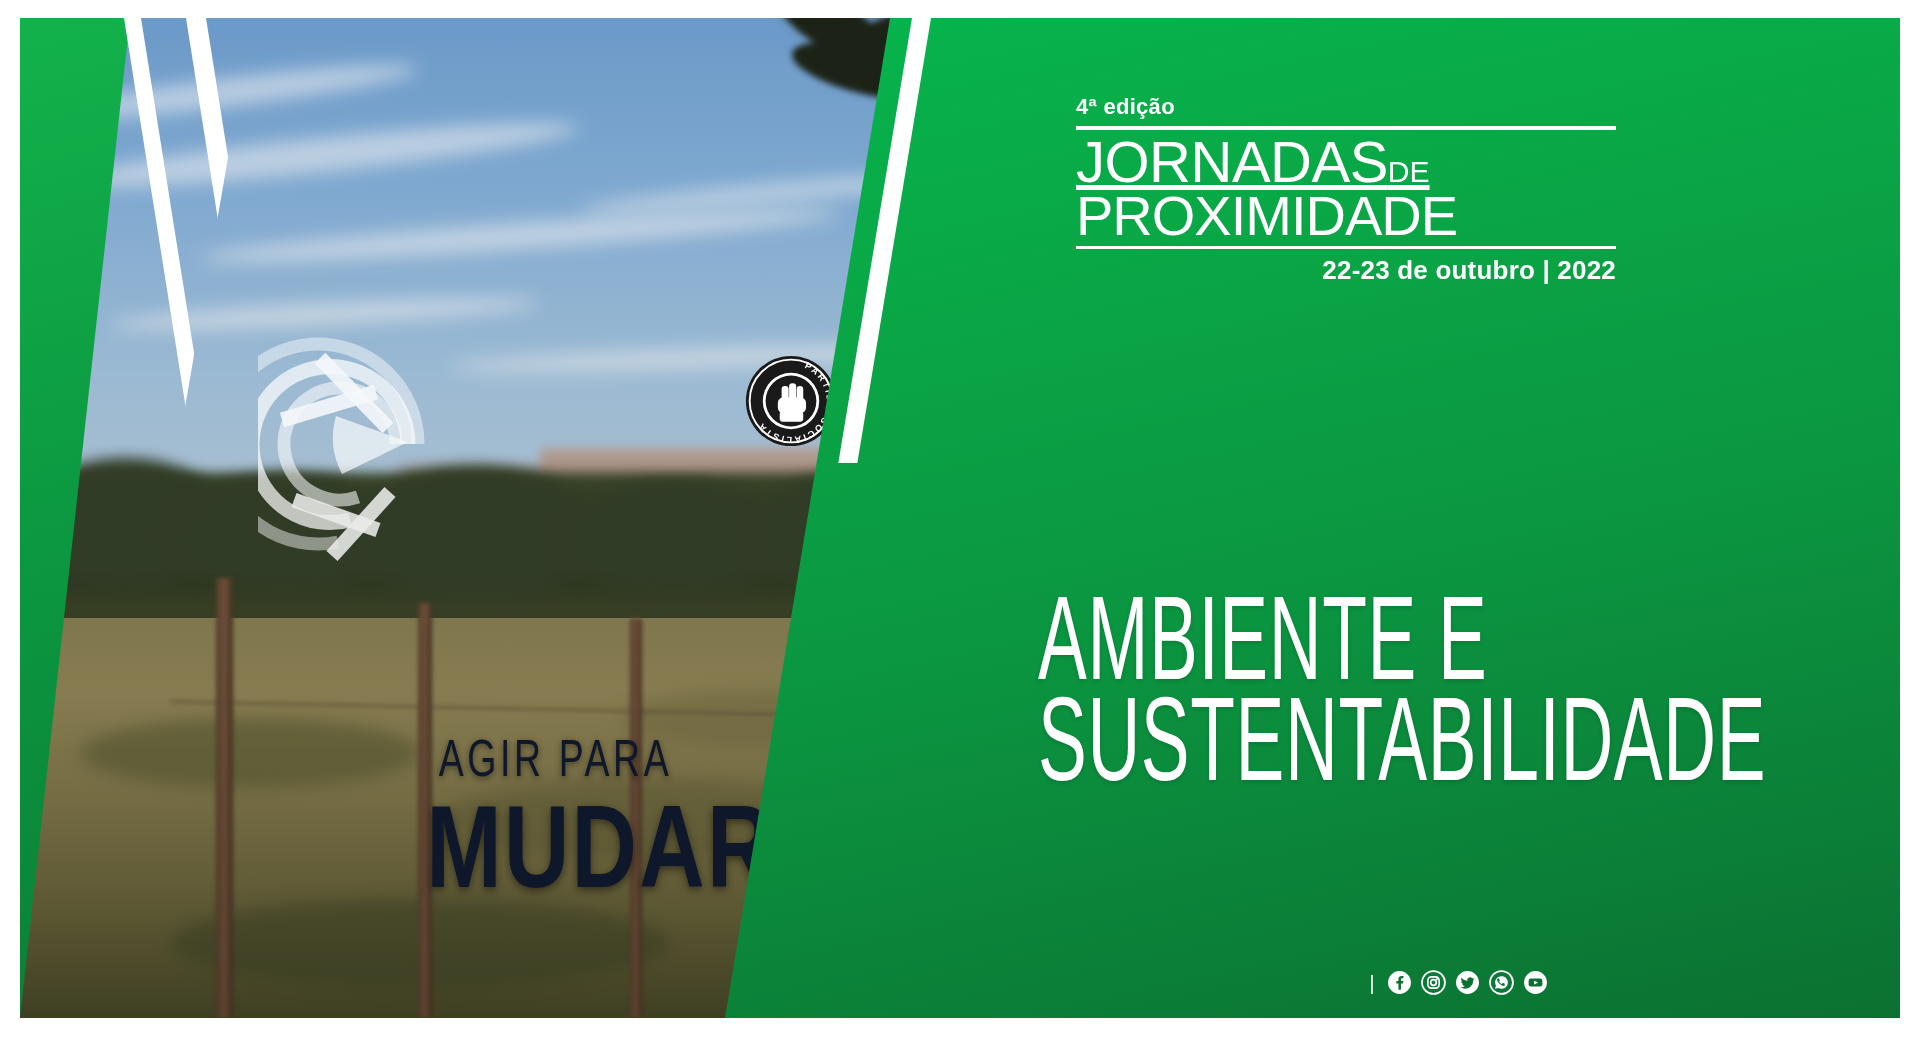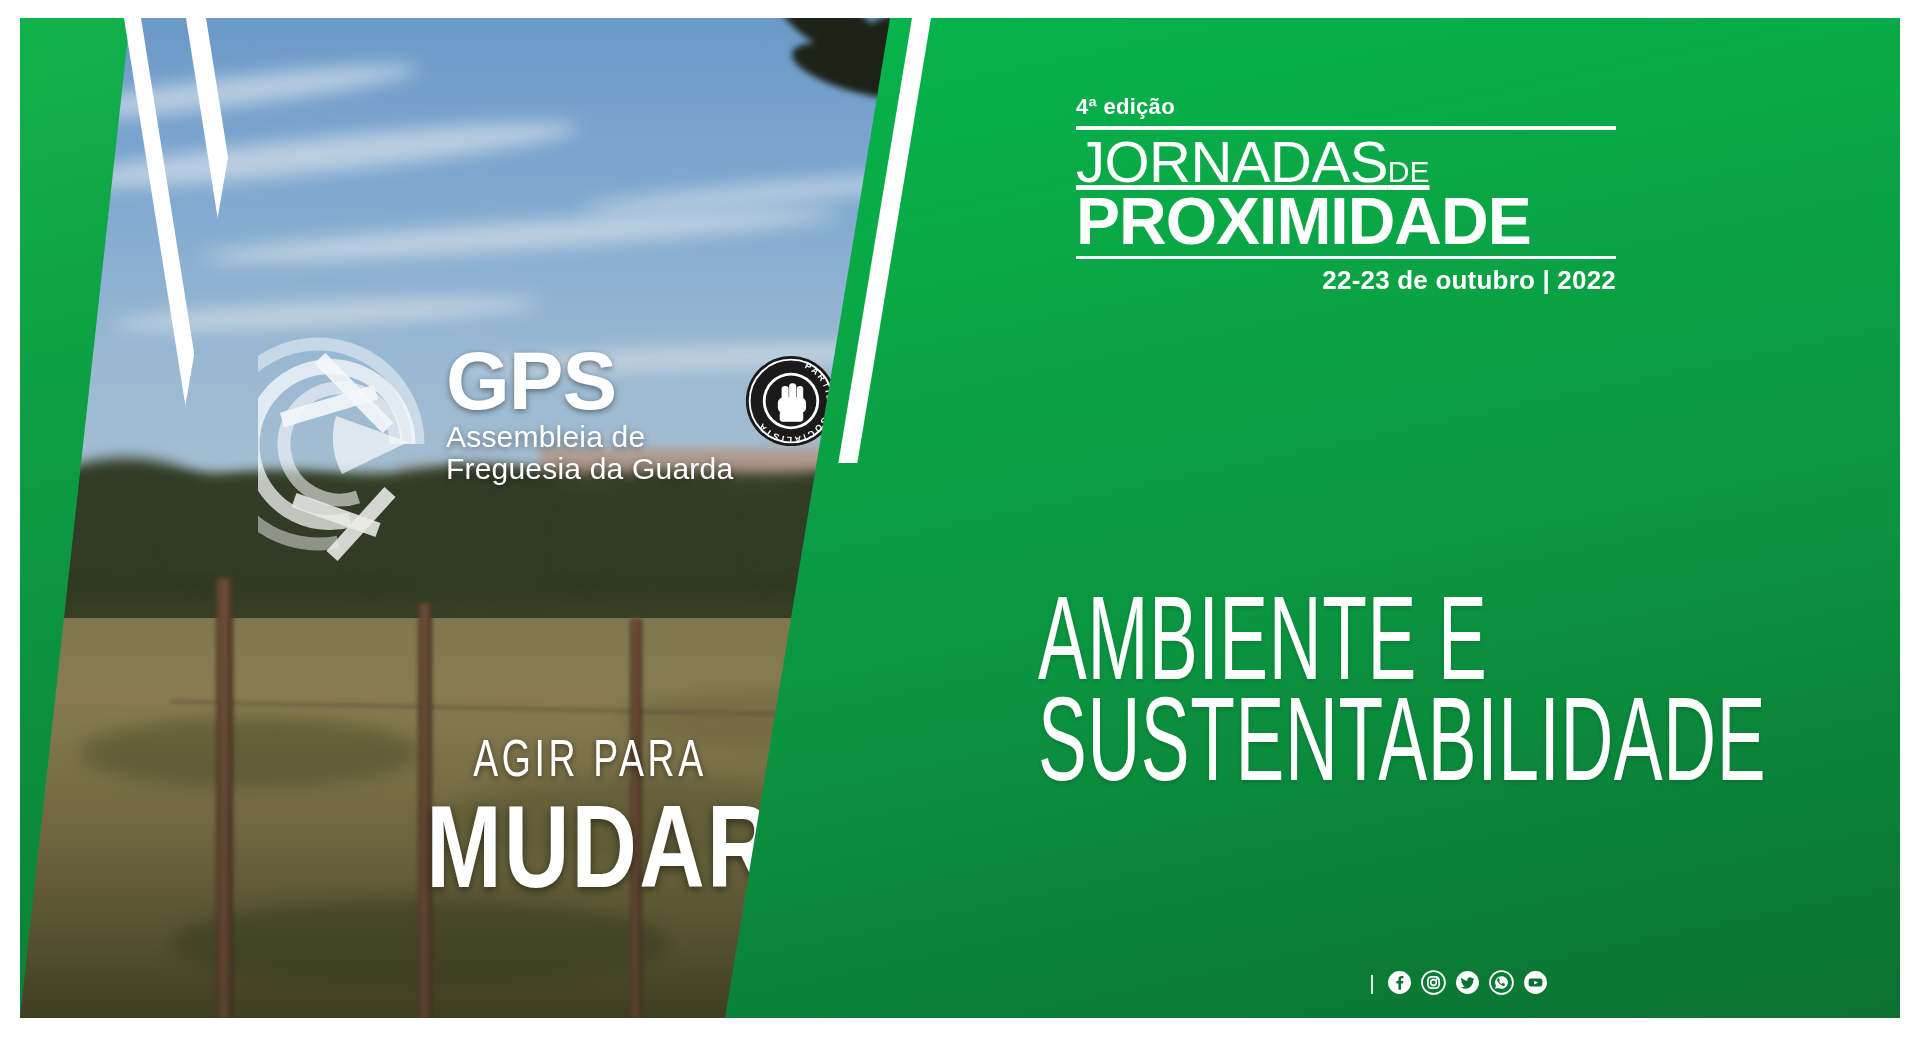--- a/index.html
+++ b/index.html
@@ -70,21 +70,21 @@
 
   
   .logo{position:absolute;left:238px;top:300px;width:600px;height:250px;}
   .logo-mark{position:absolute;left:0;top:6px;width:210px;height:240px;opacity:.9;}
   .logo-text{position:absolute;left:188px;top:28px;color:#ffffff;text-shadow:0 2px 6px rgba(0,0,0,.45);}
   .gps-word{font-size:82px;font-weight:700;letter-spacing:-1px;line-height:.86;}
   .logo-sub{font-size:30px;font-weight:400;line-height:1.08;margin-top:4px;letter-spacing:.2px;}
   .ps-emblem{position:absolute;left:486px;top:36px;width:94px;height:94px;}
 
   
-  .slogan{position:absolute;left:360px;top:710px;width:420px;text-align:center;color:#ffffff;}
+  .slogan{position:absolute;left:360px;top:710px;width:420px;text-align:left;color:#0f172a;}
   .slogan .l1{font-size:52px;font-weight:300;letter-spacing:5px;
     transform:scaleX(.72);transform-origin:center;text-shadow:0 2px 7px rgba(0,0,0,.5);}
   .slogan .l2{font-size:116px;font-weight:700;letter-spacing:3px;margin-top:-8px;
     transform:scaleX(.78);transform-origin:center;text-shadow:0 3px 10px rgba(0,0,0,.5);}
 
   
   .wedge{position:absolute;left:0;top:0;width:300px;height:1000px;
     background:linear-gradient(165deg,#13b24c 0%,#0c9a41 45%,#0a7e36 100%);
     clip-path:polygon(0 0, 110px 0, 0 1000px, 0 1000px);}
   .wedge-stripes{position:absolute;left:0;top:0;width:360px;height:1000px;}
@@ -106,21 +106,21 @@
   .rs2{left:190px;top:0;width:19px;height:1000px;transform:skewX(-9.4deg);transform-origin:top left;}
   .rs3{left:252px;top:0;width:19px;height:445px;transform:skewX(-9.4deg);transform-origin:top left;}
 
   
   .head{position:absolute;left:1022px;top:76px;width:540px;color:#ffffff;margin-left:34px;}
   .edicao{font-size:22px;font-weight:700;letter-spacing:.3px;}
   .rule{height:4px;background:#ffffff;margin:6px 0 4px 0;width:100%;}
   .rule-thin{height:3px;background:#ffffff;margin:4px 0 6px 0;width:100%;}
   .jornadas{font-size:58px;font-weight:400;letter-spacing:-.5px;line-height:.96;white-space:nowrap;text-decoration:underline;}
   .jornadas .de{font-size:30px;font-weight:400;letter-spacing:0;}
-  .proximidade{font-size:66px;font-weight:700;letter-spacing:-1px;line-height:.94;}
+  .proximidade{font-size:56px;font-weight:400;letter-spacing:-1px;line-height:.94;}
   .datas{font-size:26px;font-weight:700;text-align:right;letter-spacing:.2px;}
 
   .debate-block{position:absolute;left:1022px;top:392px;width:540px;color:#ffffff;}
   .debate{font-size:128px;font-weight:700;letter-spacing:20px;line-height:1;
     transform:scaleX(.9);transform-origin:left center;text-shadow:0 2px 6px rgba(0,0,0,.18);}
   .debate-rule{height:9px;background:#ffffff;width:527px;margin-top:14px;}
 
   .topic{position:absolute;left:1018px;top:570px;color:#ffffff;width:860px;}
   .topic-line{font-size:118px;font-weight:300;line-height:.86;letter-spacing:1px;
     transform:scaleX(.62);transform-origin:left center;white-space:nowrap;
@@ -190,27 +190,20 @@
         </g>
         <path d="M150 118 L 78 92 A 78 78 0 0 0 84 150 Z" fill="#ffffff" fill-opacity="0.72"></path>
         <g stroke="#ffffff" stroke-opacity="0.88" stroke-width="15">
           <line x1="24" y1="96" x2="118" y2="68"></line>
           <line x1="62" y1="34" x2="130" y2="104"></line>
           <line x1="36" y1="176" x2="120" y2="206"></line>
           <line x1="74" y1="232" x2="132" y2="168"></line>
         </g>
       </svg>
 
-      <div class="logo-text">
-        <div class="gps-word">GPS</div>
-        <div class="logo-sub">
-          <div>Assembleia de</div>
-          <div>Freguesia da Guarda</div>
-        </div>
-      </div>
 
       <svg class="ps-emblem" viewBox="0 0 100 100">
         <circle cx="50" cy="50" r="48" fill="#1a1a1a"></circle>
         <circle cx="50" cy="50" r="44" fill="none" stroke="#ffffff" stroke-width="2"></circle>
         <circle cx="50" cy="50" r="30" fill="#ffffff"></circle>
         <circle cx="50" cy="50" r="27" fill="#1a1a1a"></circle>
         <g fill="#ffffff">
           <rect x="40" y="34" width="7.5" height="20" rx="3.5"></rect>
           <rect x="48" y="31" width="7.5" height="23" rx="3.5"></rect>
           <rect x="56" y="34" width="7" height="20" rx="3.5"></rect>

